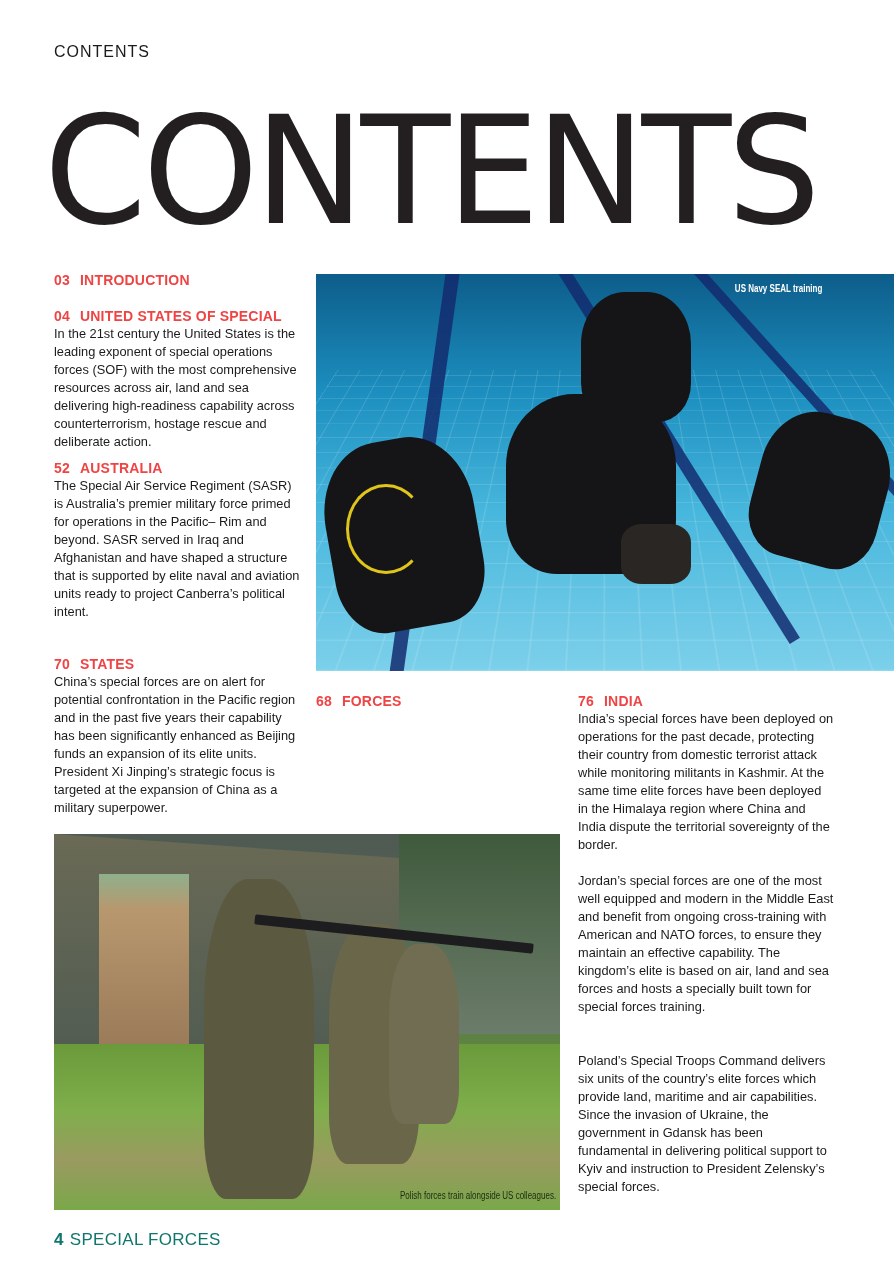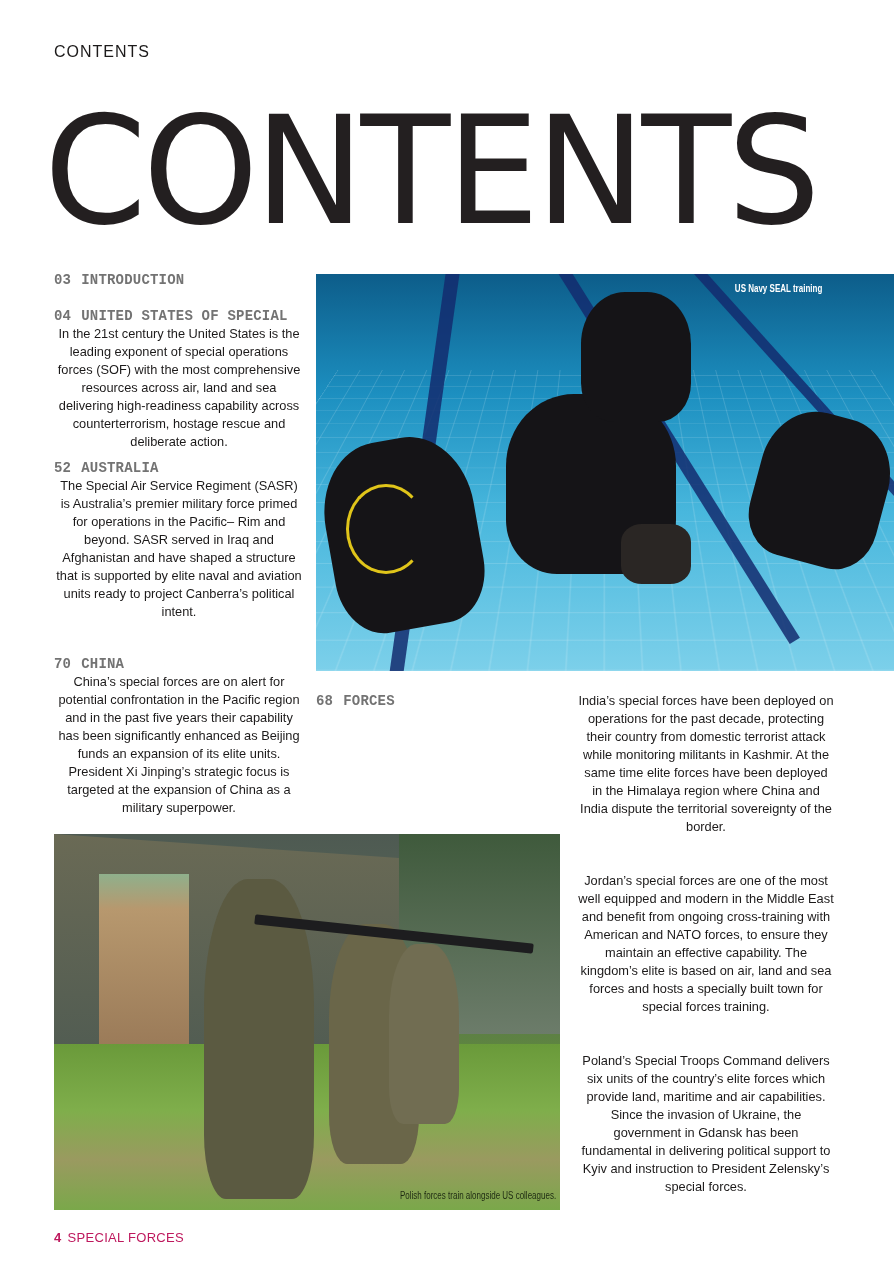--- a/index.html
+++ b/index.html
@@ -13,28 +13,28 @@
     .big-title {
       position: absolute; left: 44px; top: 96px; width: 790px;
       font-family: "DejaVu Sans", sans-serif; font-weight: normal;
       font-size: 150px; line-height: 150px; letter-spacing: -4px;
       color: #231f20; white-space: nowrap;
       transform: scaleX(0.98); transform-origin: left top;
     }
 
     .entry { position: absolute; }
     .entry-head {
-      font-family: Liberation Mono, monospace; font-weight: bold;
-      font-size: 14px; line-height: 18px; color: #737373; letter-spacing: 0.2px;
+      font-family: Liberation Sans, sans-serif; font-weight: bold;
+      font-size: 14px; line-height: 18px; color: #ef4444; letter-spacing: 0.2px;
       white-space: nowrap;
     }
     .entry-head .num { display: inline-block; margin-right: 10px; }
     .entry-body {
       font-family: "Liberation Sans", sans-serif;
-      font-size: 12.8px; line-height: 18px; color: #1c1a1a; text-align: center;
+      font-size: 12.8px; line-height: 18px; color: #1c1a1a;
     }
 
     .photo { position: absolute; overflow: hidden; }
     .photo-pool {
       left: 316px; top: 274px; width: 578px; height: 397px;
       background:
         radial-gradient(ellipse 60px 90px at 640px 80px, rgba(10,10,14,0.92), rgba(10,10,14,0) 70%),
         linear-gradient(180deg, #0d5d8a 0%, #1c8fc0 30%, #48b7dd 60%, #7cd0ea 100%);
     }
     .pool-tiles {
@@ -60,21 +60,21 @@
     .caption {
       position: absolute; font-family: "Liberation Sans", sans-serif;
       font-size: 10px; transform: scaleX(0.8); transform-origin: right center;
       white-space: nowrap;
     }
     .caption-pool { right: 72px; top: 283px; color: #ffffff; font-weight: bold; }
     .caption-soldiers { right: 338px; top: 1190px; color: #1e2a12; }
 
     .folio {
       position: absolute; left: 54px; top: 1230px;
-      font-size: 13px; color: #be185d; letter-spacing: 0.3px;
+      font-size: 17px; color: #0f766e; letter-spacing: 0.3px;
     }
     .folio .page { font-weight: bold; margin-right: 6px; }
   </style>
 </head>
 <body>
 
 <div class="running-head">CONTENTS</div>
 <h1 class="big-title">CONTENTS</h1>
 
 <div class="entry" style="left:54px; top:271px; width:250px;">
@@ -92,32 +92,35 @@
 
 <div class="entry" style="left:54px; top:447px; width:250px;margin-top:12px;">
   <div class="entry-head">
     <span class="num">52</span><span>AUSTRALIA</span>
   </div>
   <div class="entry-body">The Special Air Service Regiment (SASR) is Australia’s premier military force primed for operations in the Pacific– Rim and beyond. SASR served in Iraq and Afghanistan and have shaped a structure that is supported by elite naval and aviation units ready to project Canberra’s political intent.</div>
 </div>
 
 <div class="entry" style="left:54px; top:655px; width:250px;">
   <div class="entry-head">
-    <span class="num">70</span><span>CHINA</span>
+    <span class="num">70</span><span>STATES</span>
   </div>
   <div class="entry-body">China’s special forces are on alert for potential confrontation in the Pacific region and in the past five years their capability has been significantly enhanced as Beijing funds an expansion of its elite units. President Xi Jinping’s strategic focus is targeted at the expansion of China as a military superpower.</div>
 </div>
 
 <div class="entry" style="left:316px; top:692px; width:250px;">
   <div class="entry-head">
     <span class="num">68</span><span>FORCES</span>
   </div>
 </div>
 
 <div class="entry" style="left:578px; top:692px; width:256px;">
+  <div class="entry-head">
+    <span class="num">76</span><span>INDIA</span>
+  </div>
   <div class="entry-body">India’s special forces have been deployed on operations for the past decade, protecting their country from domestic terrorist attack while monitoring militants in Kashmir. At the same time elite forces have been deployed in the Himalaya region where China and India dispute the territorial sovereignty of the border.</div>
 </div>
 
 <div class="entry" style="left:578px; top:872px; width:256px;">
   <div class="entry-body">Jordan’s special forces are one of the most well equipped and modern in the Middle East and benefit from ongoing cross-training with American and NATO forces, to ensure they maintain an effective capability. The kingdom’s elite  is based on  air, land and sea forces and hosts a specially built town for special forces training.</div>
 </div>
 
 <div class="entry" style="left:578px; top:1052px; width:256px;">
   <div class="entry-body">Poland’s Special Troops Command delivers six units of the country’s elite forces which provide land, maritime and air capabilities. Since the invasion of Ukraine, the government in Gdansk has  been fundamental in delivering political support to Kyiv and instruction to President Zelensky’s special forces.</div>
 </div>

